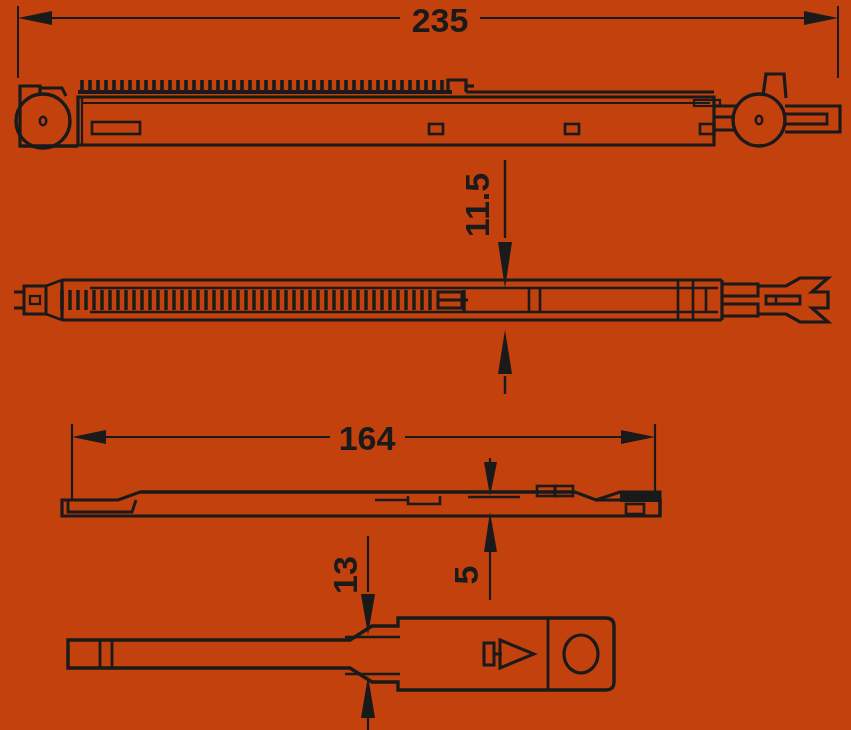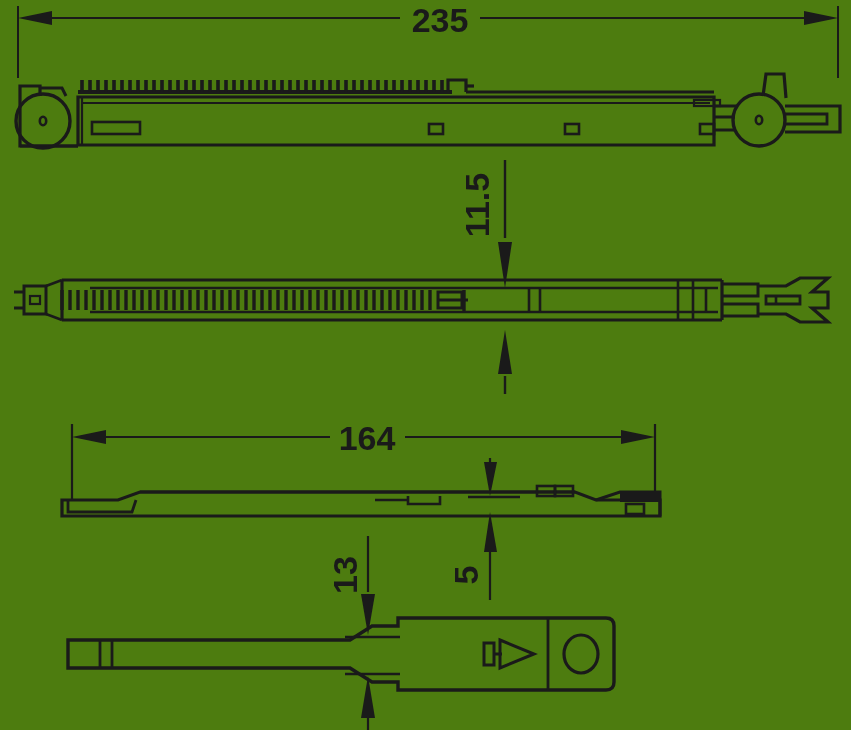--- a/index.html
+++ b/index.html
@@ -7,21 +7,21 @@
     padding: 0;
     background: #ffffff;
   }
   body {
     font-family: "Liberation Sans", sans-serif;
   }
   #page {
     position: relative;
     width: 851px;
     height: 730px;
-    background: #4d7c0f;
+    background: #c2410c;
     overflow: hidden;
   }
   #drawing {
     position: absolute;
     left: 0;
     top: 0;
     width: 851px;
     height: 730px;
   }
   .dim-text {

